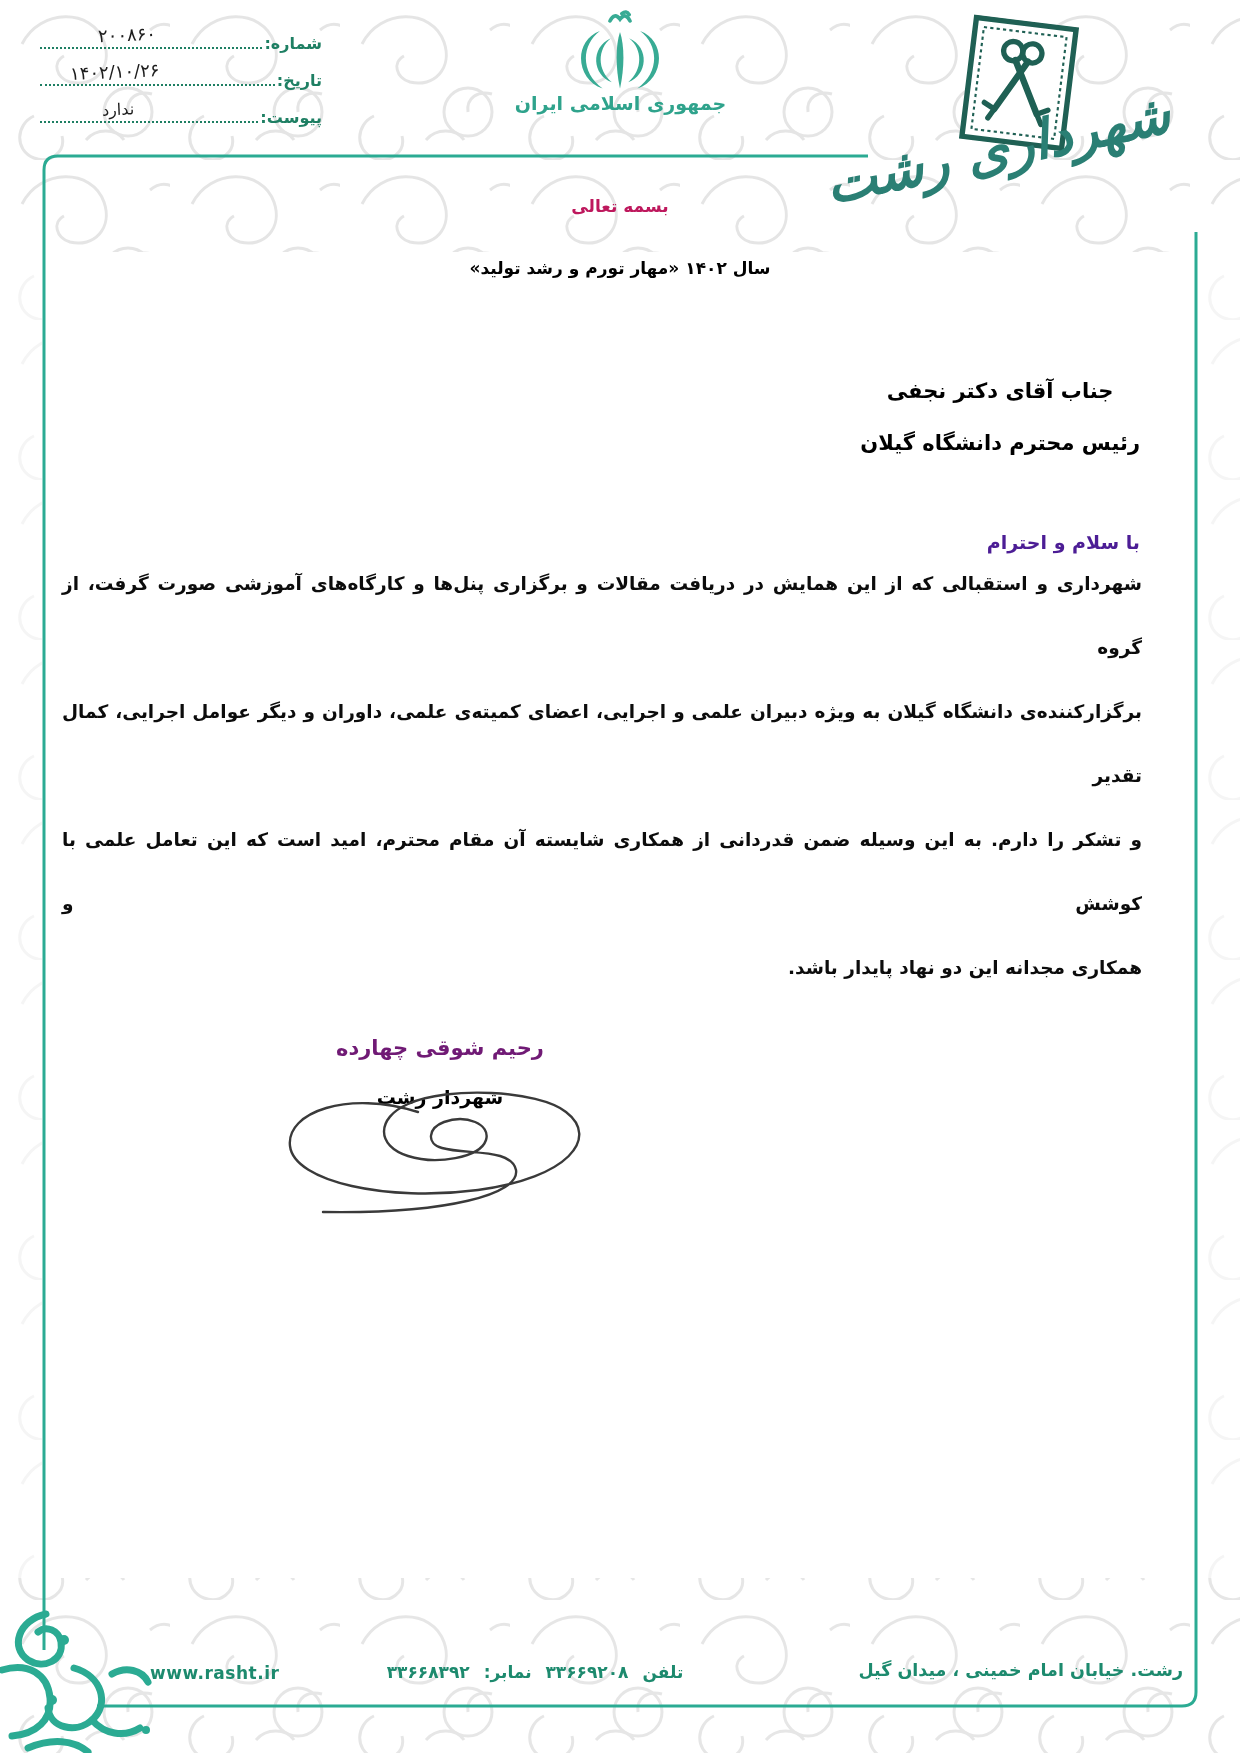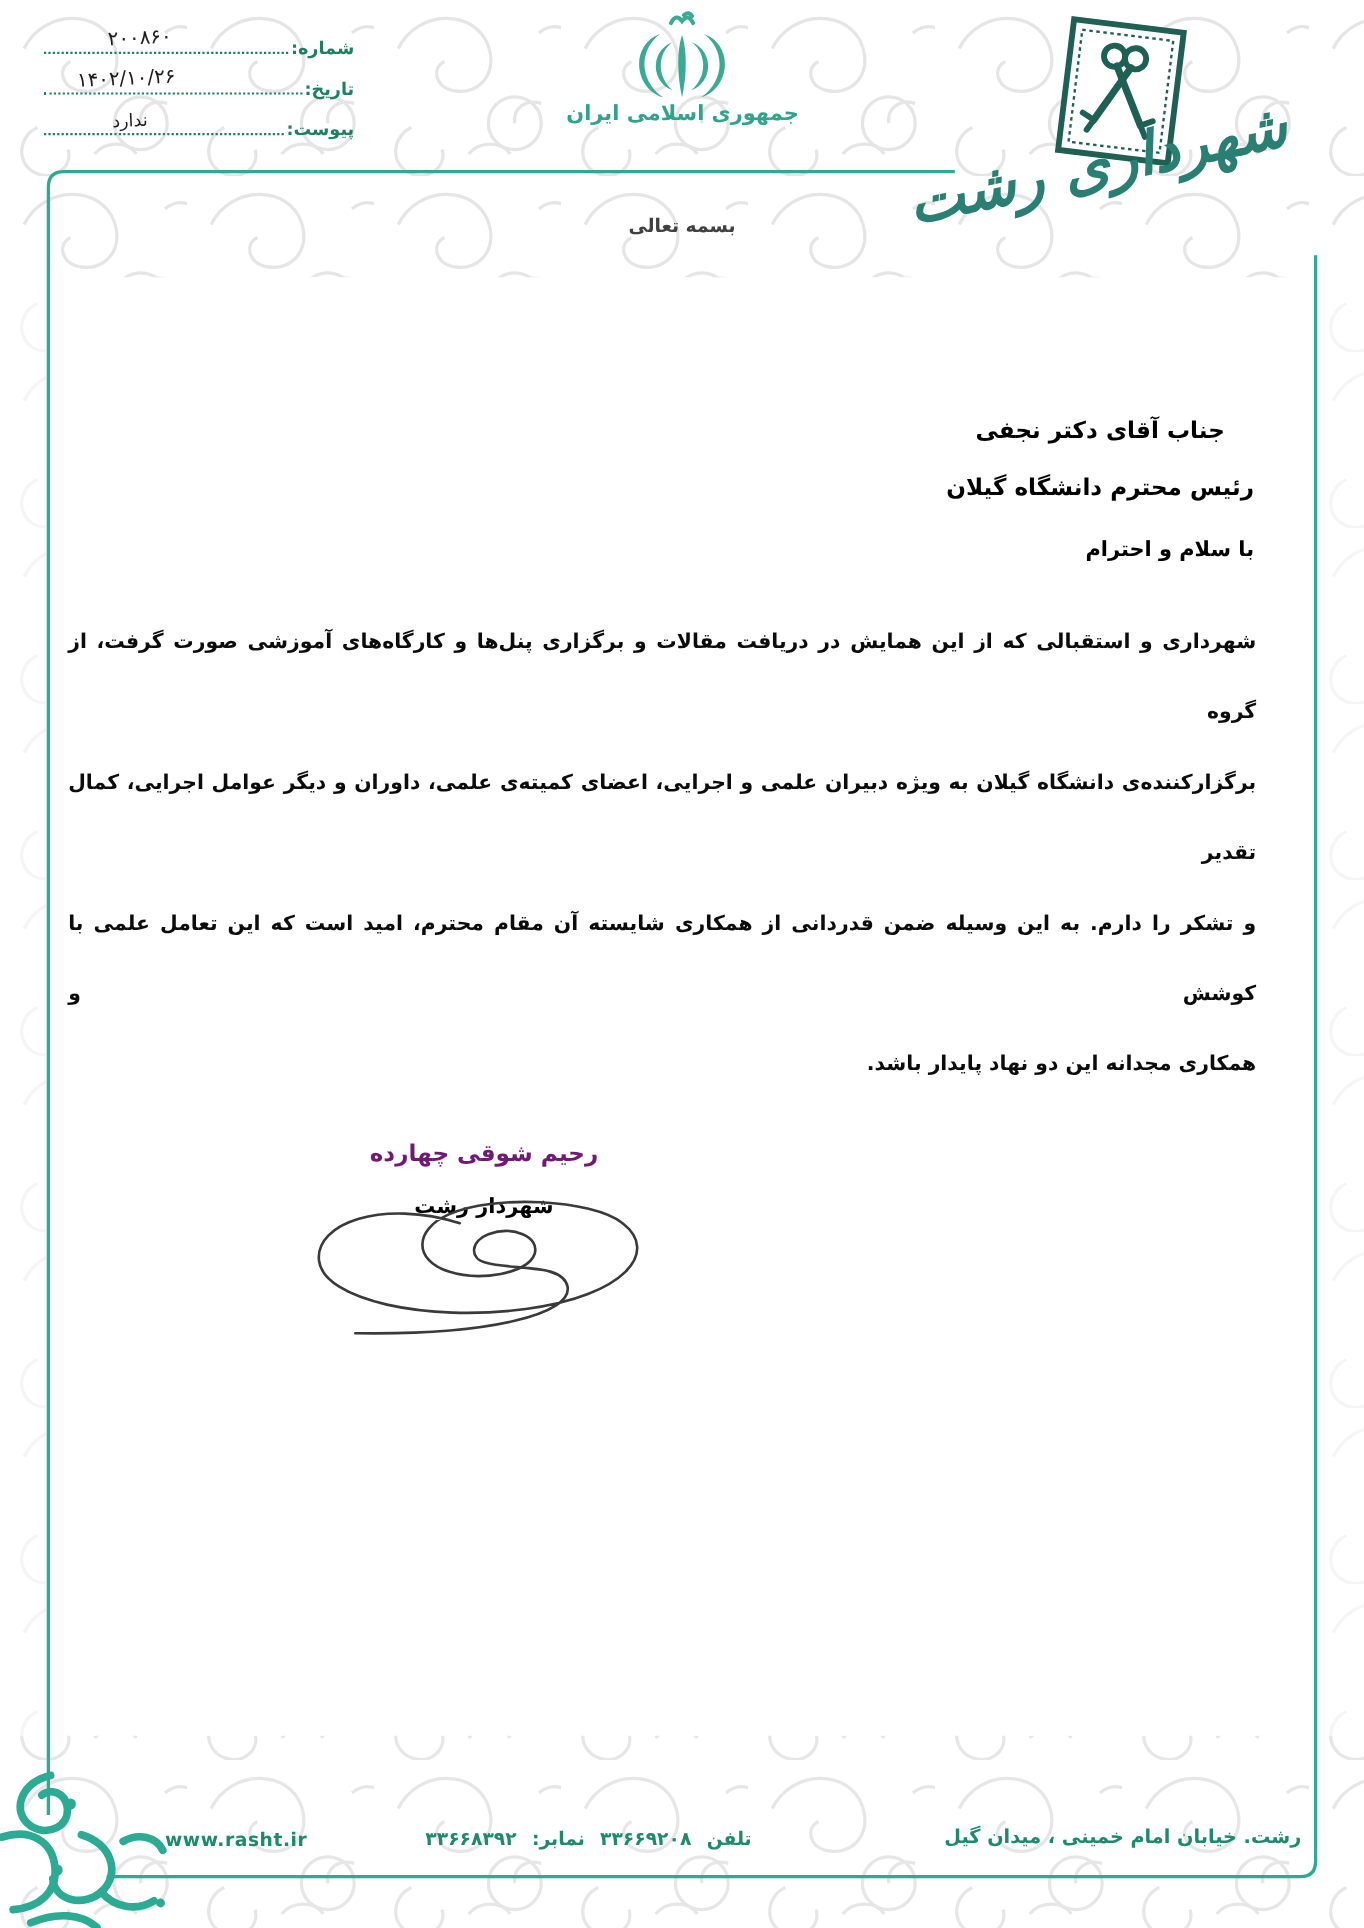--- a/index.html
+++ b/index.html
@@ -28,29 +28,29 @@
 
   
   .calligraphy {
     position:absolute; left:770px; top:118px; width:455px; text-align:center;
     color:#2a7f74; font-size:54px; font-weight:bold; font-style:italic;
     transform:rotate(-12deg); white-space:nowrap; letter-spacing:1px;
   }
 
   
   .besmellah { position:absolute; left:0; top:196px; width:1240px; text-align:center;
-    color:#404040; font-size:17px; font-weight:bold; }
+    color:#be185d; font-size:17px; font-weight:bold; }
   .year-slogan { position:absolute; left:0; top:258px; width:1240px; text-align:center;
     color:#000; font-size:17px; font-weight:bold; }
 
   .recipient { position:absolute; right:100px; top:376px; text-align:center; color:#000; }
   .recipient .name { font-size:21px; font-weight:bold; line-height:30px; }
   .recipient .title { font-size:21px; font-weight:bold; line-height:30px; margin-top:22px; }
 
-  .salutation { position:absolute; right:100px; top:488px; font-size:19px; font-weight:bold; color:#000000; }
+  .salutation { position:absolute; right:100px; top:531px; font-size:19px; font-weight:bold; color:#4c1d95; }
 
   
   .body-block { position:absolute; right:98px; top:552px; width:1080px; direction:rtl; }
   .body-line {
     font-size:18.5px; font-weight:bold; color:#0c0c0c; line-height:64px;
     text-align:justify; text-align-last:justify; white-space:normal;
   }
   .body-line.last { text-align-last:right; }
 
   
@@ -161,20 +161,21 @@
       <circle cx="59" cy="30" r="9" stroke-width="5"></circle>
       <path d="M44,38 L70,86" stroke-width="6"></path>
       <path d="M56,38 L30,86" stroke-width="6"></path>
       <path d="M70,86 l10,-5 M70,86 l5,9" stroke-width="5"></path>
       <path d="M30,86 l-10,-5 M30,86 l-5,9" stroke-width="5"></path>
     </g>
   </svg>
   <div class="calligraphy">شهرداری رشت</div>
 
   <div class="besmellah">بسمه تعالی</div>
+  <div class="year-slogan">سال ۱۴۰۲ «مهار تورم و رشد تولید»</div>
 
   <div class="recipient">
     <div class="name">جناب آقای دکتر نجفی</div>
     <div class="title">رئیس محترم دانشگاه گیلان</div>
   </div>
 
   <div class="salutation">با سلام و احترام</div>
 
   <div class="body-block">
     <div class="body-line">شهرداری و استقبالی که از این همایش در دریافت مقالات و برگزاری پنل‌ها و کارگاه‌های آموزشی صورت گرفت، از گروه</div>

